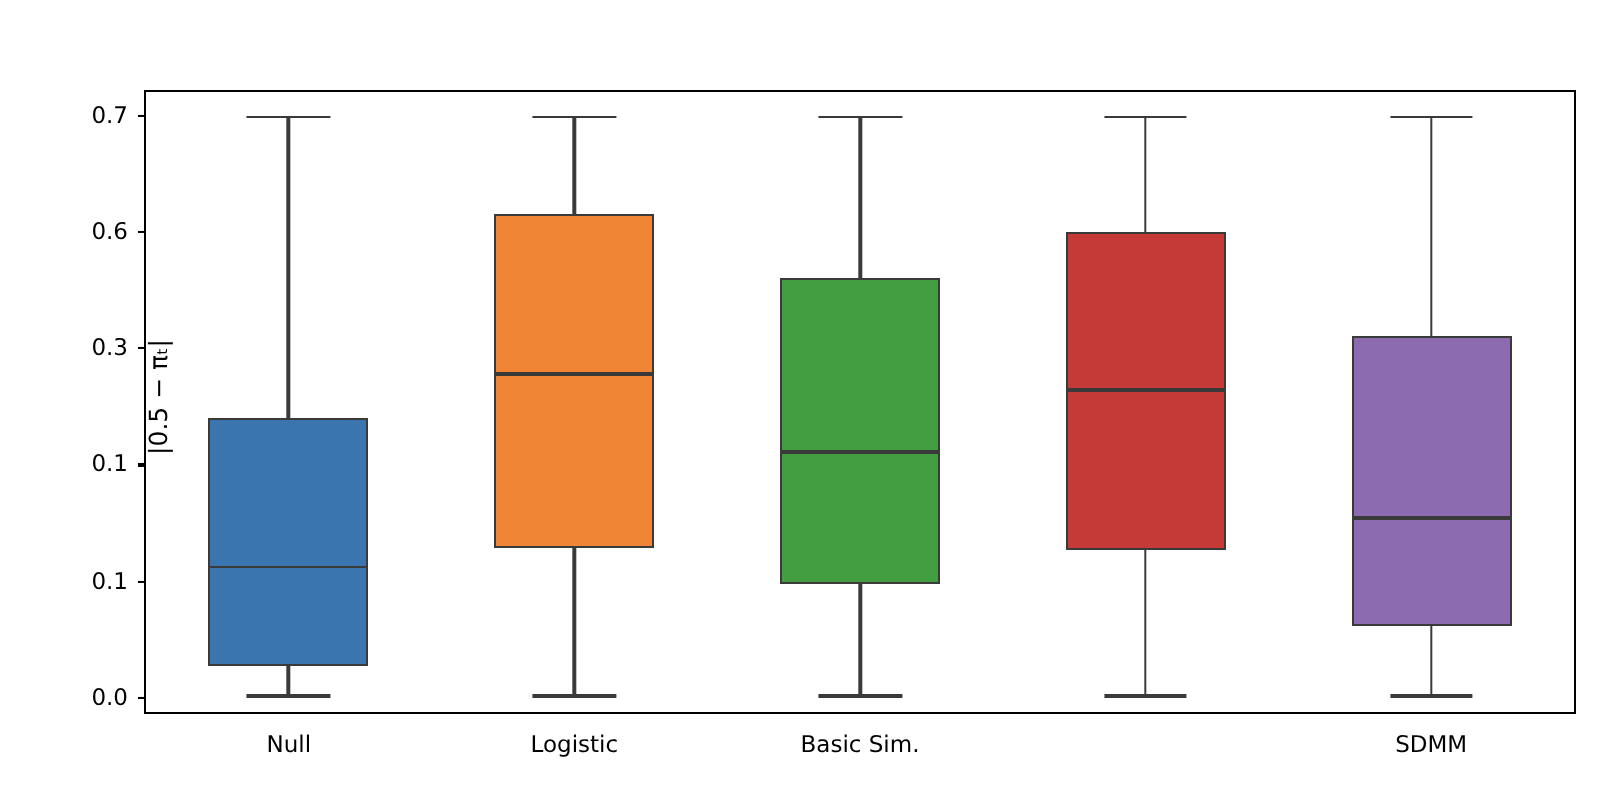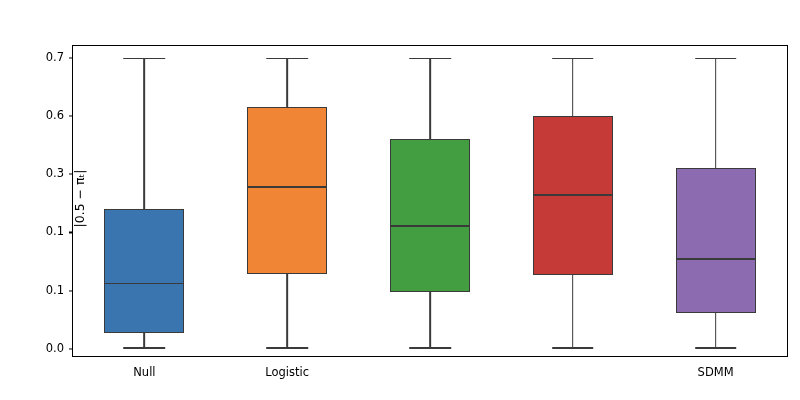--- a/index.html
+++ b/index.html
@@ -169,16 +169,17 @@
       <div class="y-tick" style="top: 186.466px;">0.1</div>
       <div class="y-tick-mark" style="top: 186.466px;"></div>
       <div class="y-tick" style="top: 128.195px;">0.3</div>
       <div class="y-tick-mark" style="top: 128.195px;"></div>
       <div class="y-tick" style="top: 69.9248px;">0.6</div>
       <div class="y-tick-mark" style="top: 69.9248px;"></div>
       <div class="y-tick" style="top: 11.6541px;">0.7</div>
       <div class="y-tick-mark" style="top: 11.6541px;"></div>
       <div class="x-tick" style="left: 71.4px; text-align: center;">Null</div>
       <div class="x-tick" style="left: 214.2px;">Logistic</div>
+      <div class="x-tick" style="left: 357px;">Basic Sim.</div>
       <div class="x-tick" style="left: 642.6px;">SDMM</div>
     </div>
 
 </div>
 
 </body></html>

